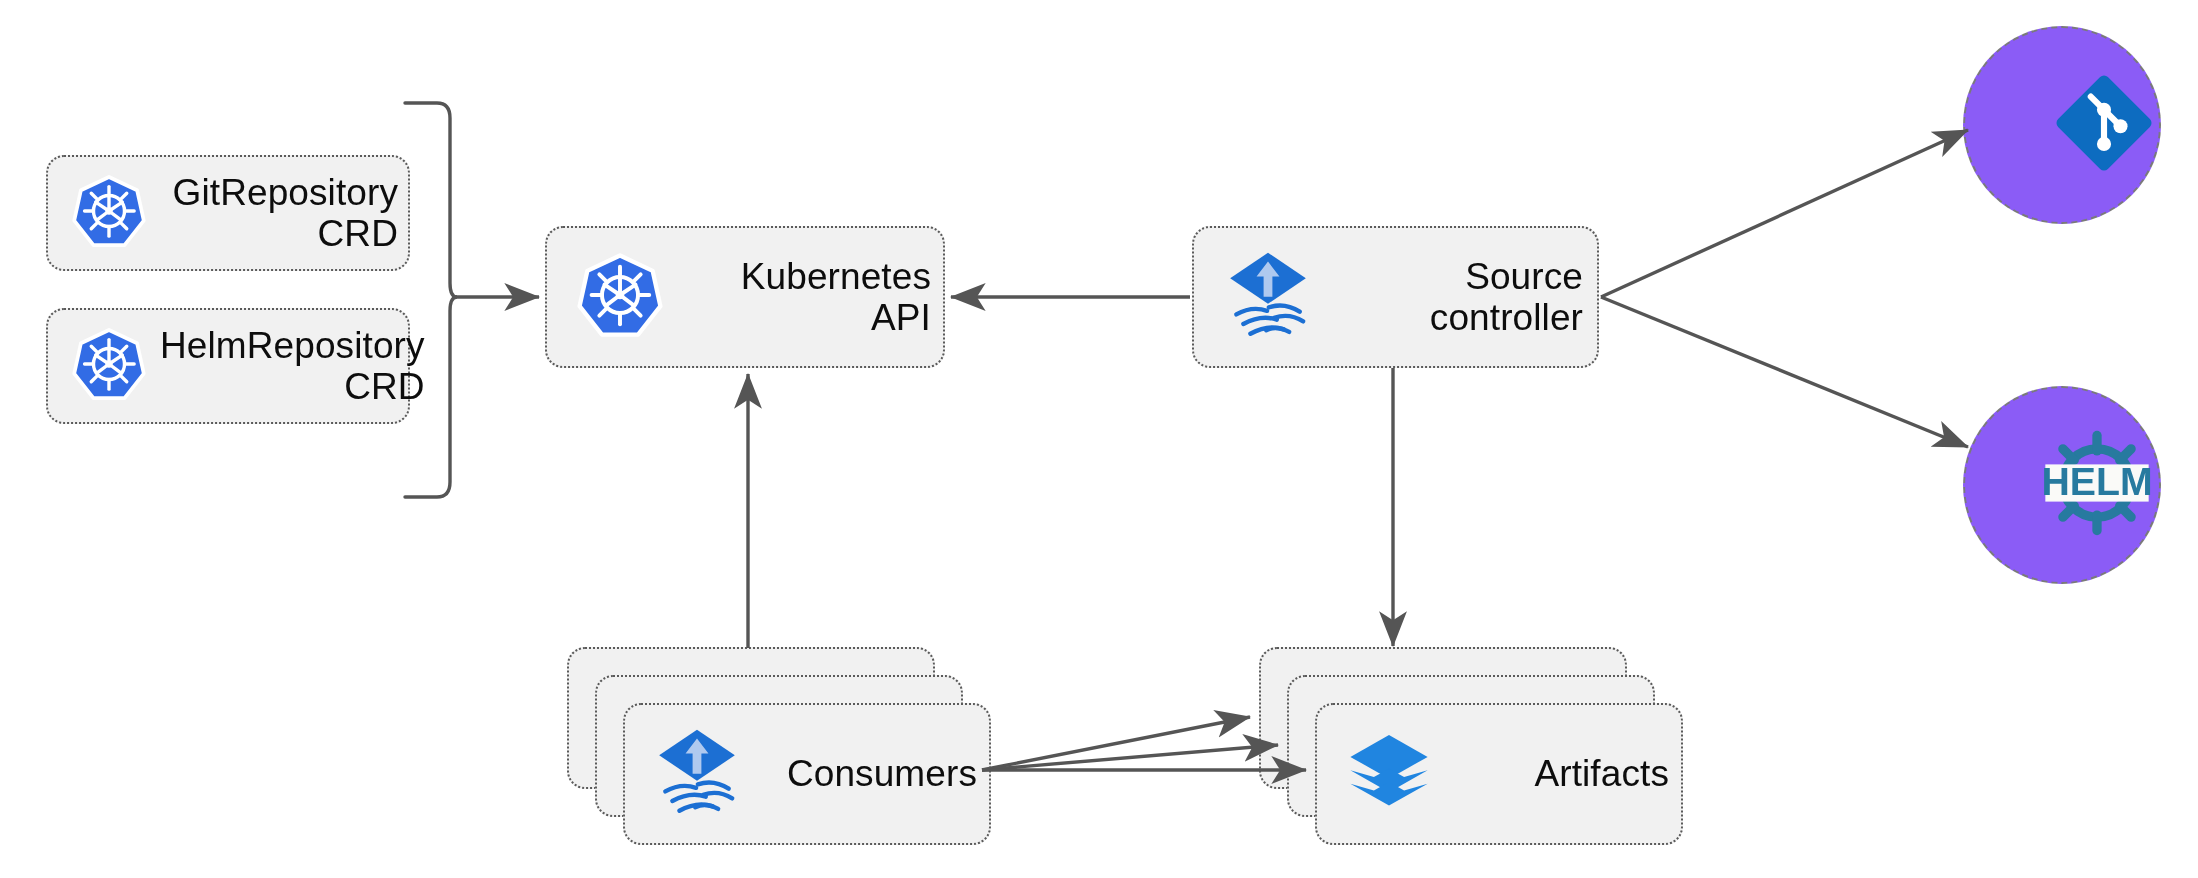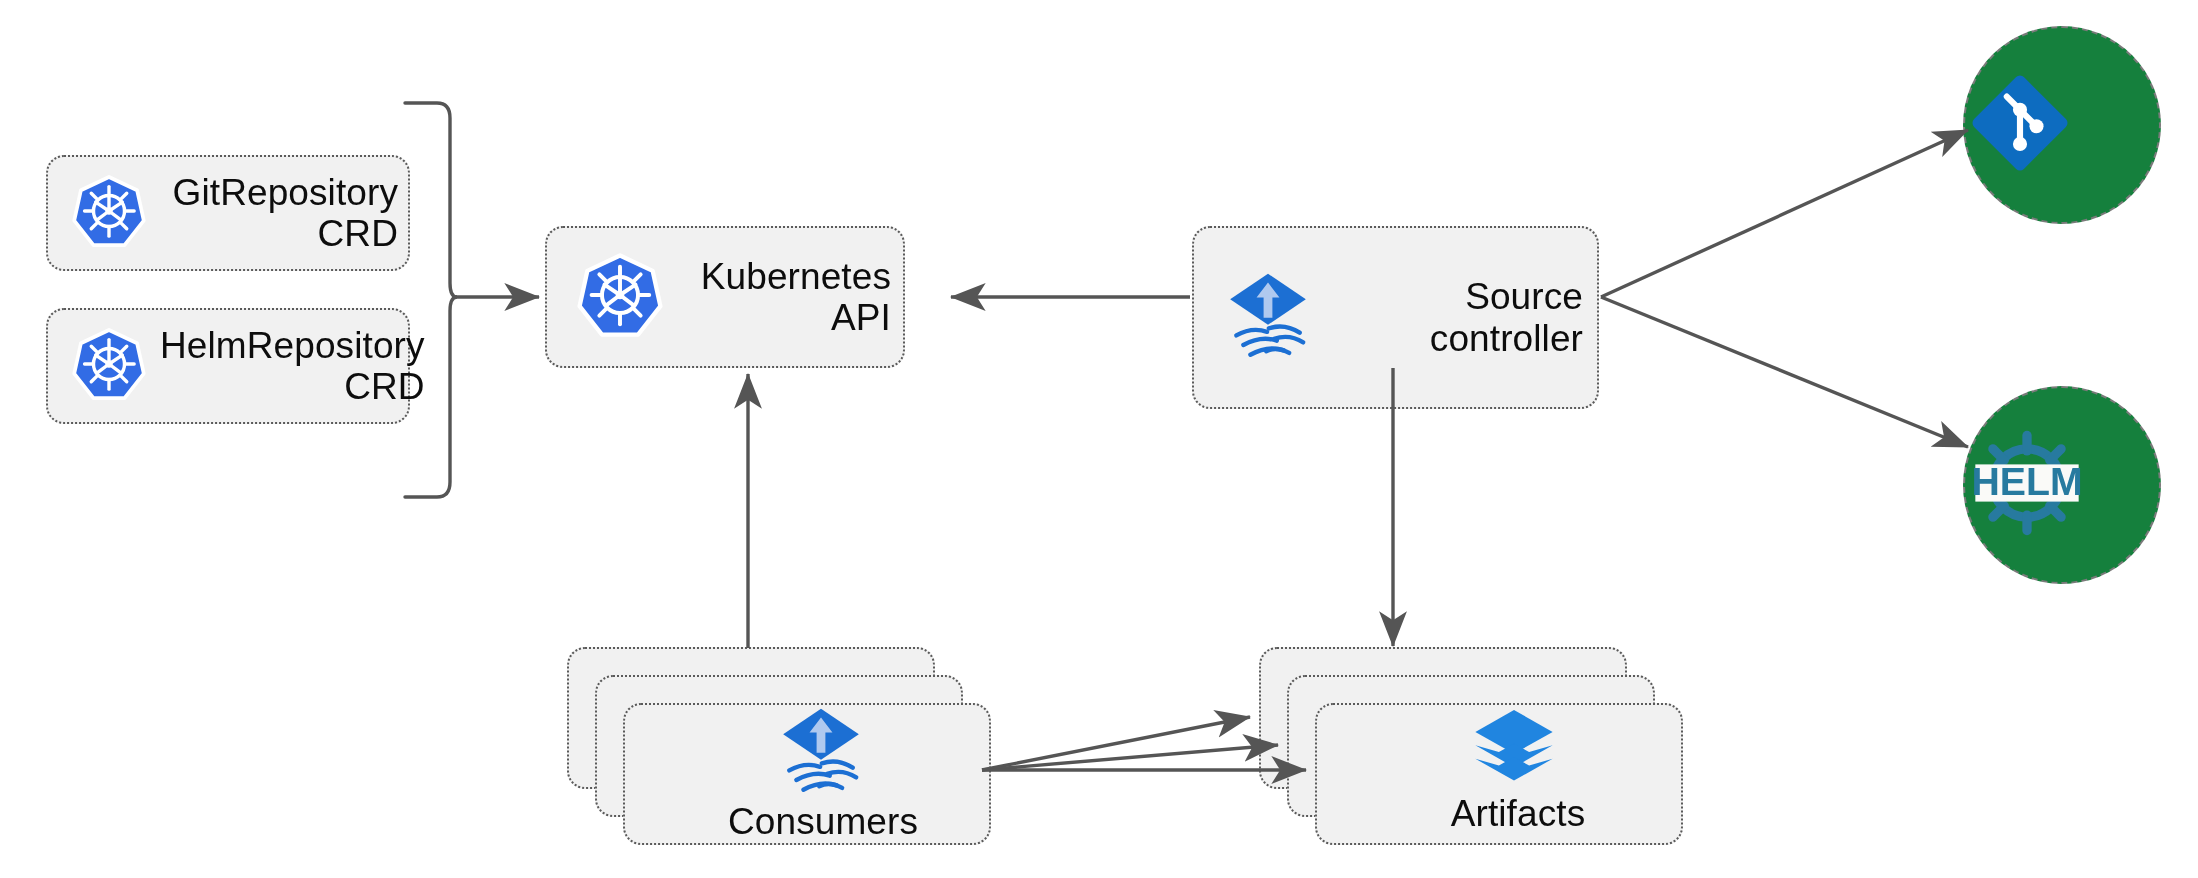--- a/index.html
+++ b/index.html
@@ -54,55 +54,55 @@
     margin-left: 14px;
     margin-right: 10px;
   }
   #crd-git   { left: 46px;  top: 155px; }
   #crd-helm  { left: 46px;  top: 308px; }
 
   
   #node-k8s-api {
     left: 545px;
     top: 226px;
-    width: 360px;
+    width: 400px;
     height: 142px;
     padding-left: 30px;
   }
   #node-k8s-api .card-label {
     flex: 1 1 auto;
     margin-left: 16px;
     margin-right: 12px;
   }
 
   
   #node-source-controller {
     left: 1192px;
     top: 226px;
     width: 407px;
-    height: 183px;
+    height: 142px;
     padding-left: 30px;
   }
   #node-source-controller .card-label {
     flex: 1 1 auto;
     margin-left: 18px;
     margin-right: 14px;
   }
 
   
   .stack {
     position: absolute;
   }
   .stack .card {
     left: 0;
     top: 0;
   }
   .stack .layer-back   { transform: translate(0px, 0px);   z-index: 1; }
   .stack .layer-mid    { transform: translate(28px, 28px); z-index: 2; }
-  .stack .layer-front  { transform: translate(56px, 56px); z-index: 3; flex-direction: column; }
+  .stack .layer-front  { transform: translate(56px, 56px); z-index: 3; }
 
   #stack-consumers { left: 567px; top: 647px; }
   #stack-consumers .card {
     width: 368px;
     height: 142px;
     padding-left: 28px;
   }
   #stack-consumers .card-label {
     flex: 1 1 auto;
     margin-left: 16px;
@@ -121,25 +121,25 @@
     margin-right: 12px;
   }
 
   
   .circle-node {
     position: absolute;
     box-sizing: border-box;
     width: 198px;
     height: 198px;
     border-radius: 50%;
-    background: #15803d;
+    background: #8b5cf6;
     border: 2px dashed #7a7a7a;
     display: flex;
     align-items: center;
-    justify-content: flex-start;
+    justify-content: flex-end;
   }
   #circle-git  { left: 1963px; top: 26px; }
   #circle-helm { left: 1963px; top: 386px; }
 
   
   #connectors {
     position: absolute;
     left: 0;
     top: 0;
     width: 2198px;

